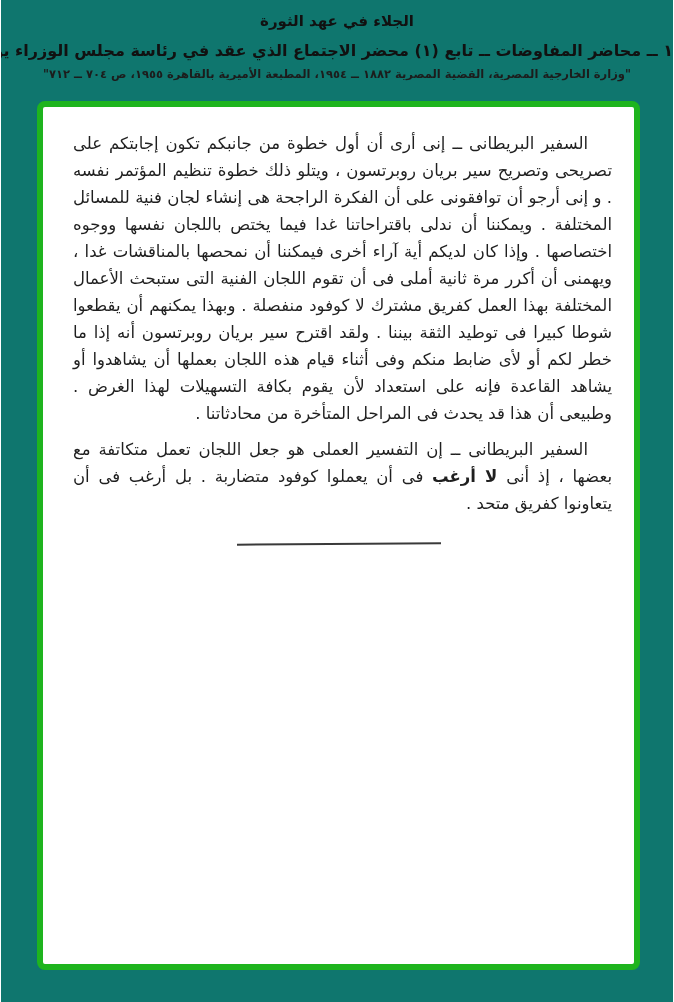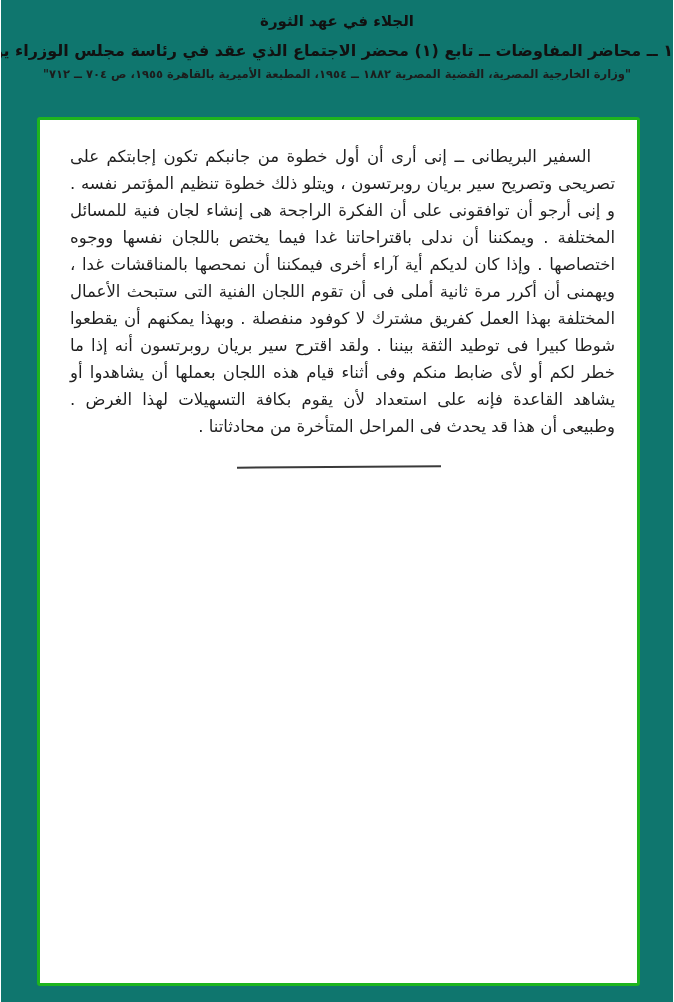--- a/index.html
+++ b/index.html
@@ -40,26 +40,26 @@
     margin-top: 7px;
     font-size: 11.5px;
     font-weight: bold;
     color: #1c1c1c;
     white-space: nowrap;
   }
   
   .doc-frame {
     position: absolute;
     left: 36px;
-    top: 117px;
+    top: 101px;
     width: 603px;
     height: 869px;
     background: #ffffff;
-    border: 3px solid #4c1d95;
-    border-radius: 3px;
+    border: 6px solid #4c1d95;
+    border-radius: 8px;
   }
   .doc-content {
     direction: rtl;
     text-align: justify;
     padding: 23px 22px 0 30px;
     font-size: 16.5px;
     line-height: 27px;
     color: #1f1f1f;
     font-family: "DejaVu Sans", sans-serif;
   }
@@ -84,17 +84,18 @@
 
   <div class="header">
     <div class="book-title">الجلاء في عهد الثورة</div>
     <div class="chapter-heading">١ ــ محاضر المفاوضات ــ تابع (١) محضر الاجتماع الذي عقد في رئاسة مجلس الوزراء يوم ٢٧ أبريل ١٩٥٣</div>
     <div class="source-citation">"وزارة الخارجية المصرية، القضية المصرية ١٨٨٢ ــ ١٩٥٤، المطبعة الأميرية بالقاهرة ١٩٥٥، ص ٧٠٤ ــ ٧١٢"</div>
   </div>
 
   <div class="doc-frame" style="border-color: rgb(30, 180, 30);">
     <div class="doc-content">
         <p class="doc-paragraph"><span>السفير البريطانى ــ إنى أرى أن أول خطوة من جانبكم تكون إجابتكم على تصريحى وتصريح سير بريان روبرتسون ، ويتلو ذلك خطوة تنظيم المؤتمر نفسه . و إنى أرجو أن توافقونى على أن الفكرة الراجحة هى إنشاء لجان فنية للمسائل المختلفة . ويمكننا أن ندلى باقتراحاتنا غدا فيما يختص باللجان نفسها ووجوه اختصاصها . وإذا كان لديكم أية آراء أخرى فيمكننا أن نمحصها بالمناقشات غدا ، ويهمنى أن أكرر مرة ثانية أملى فى أن تقوم اللجان الفنية التى ستبحث الأعمال المختلفة بهذا العمل كفريق مشترك لا كوفود منفصلة . وبهذا يمكنهم أن يقطعوا شوطا كبيرا فى توطيد الثقة بيننا . ولقد اقترح سير بريان روبرتسون أنه إذا ما خطر لكم أو لأى ضابط منكم وفى أثناء قيام هذه اللجان بعملها أن يشاهدوا أو يشاهد القاعدة فإنه على استعداد لأن يقوم بكافة التسهيلات لهذا الغرض . وطبيعى أن هذا قد يحدث فى المراحل المتأخرة من محادثاتنا .</span></p>
+        <p class="doc-paragraph"><span>السفير البريطانى ــ إن التفسير العملى هو جعل اللجان تعمل متكاتفة مع بعضها ، إذ أنى </span><span class="seg-bold">لا أرغب</span><span> فى أن يعملوا كوفود متضاربة . بل أرغب فى أن يتعاونوا كفريق متحد .</span></p>
       </div>
     <div class="section-divider"></div>
   </div>
 
 </div>
 
 </body></html>

